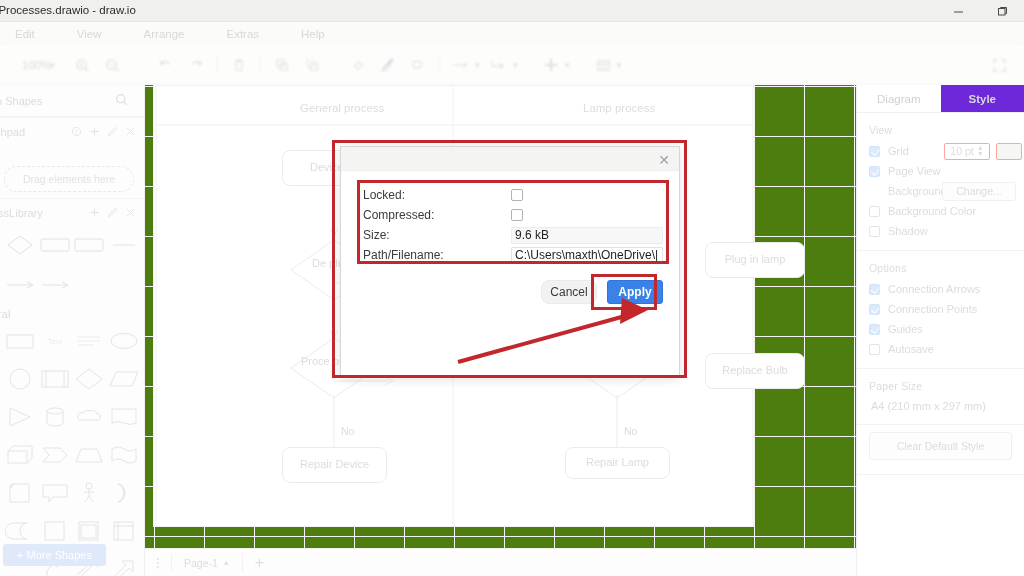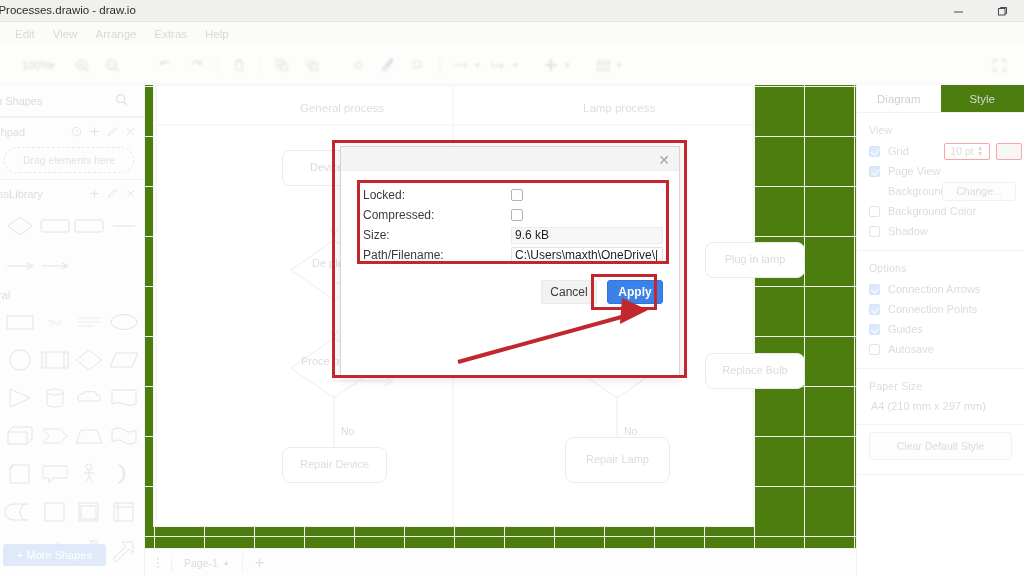--- a/index.html
+++ b/index.html
@@ -32,20 +32,21 @@
     width: 44px; height: 22px; display: flex; align-items: center; justify-content: center;
   }
   .win-btn svg { display: block; }
 
   
   .menubar {
     position: absolute; left: 0; top: 22px; width: 1024px; height: 24px;
     background: #fbfbfa;
     display: flex; align-items: center;
     filter: blur(0.7px);
+    gap: 24px;
   }
   .menu-item {
     font-size: 11.5px; color: #d8d8d6;
     padding: 0 9px; white-space: nowrap;
   }
   .menu-item:first-child { margin-left: 6px; }
 
   
   .toolbar {
     position: absolute; left: 0; top: 46px; width: 1024px; height: 39px;
@@ -83,21 +84,21 @@
   .search-row .sicon { position: absolute; right: 16px; color: #dedede; }
 
   .sec-head {
     height: 28px; display: flex; align-items: center; position: relative;
     border-top: 1px solid #f4f4f2;
   }
   .sec-head .title { font-size: 11px; color: #dcdcda; margin-left: -8px; }
   .sec-head .acts { position: absolute; right: 8px; display: flex; gap: 7px; color: #e0e0de; }
 
   .dropzone {
-    margin: 2px 10px 6px 4px; height: 26px;
+    margin: 21px 10px 6px 4px; height: 26px;
     border: 1px dashed #e8e8e6; border-radius: 13px;
     display: flex; align-items: center; justify-content: center;
     font-size: 10.5px; color: #e2e2e0;
   }
 
   .shaperow { display: flex; padding: 5px 4px; gap: 2px; }
   .shapecell {
     width: 33px; height: 28px; display: flex; align-items: center; justify-content: center;
   }
   .shapecell svg { display: block; }
@@ -159,21 +160,21 @@
     border-left: 1px solid #efefed;
     filter: blur(0.55px);
     overflow: hidden;
   }
   .rp-tabs { display: flex; height: 28px; border-bottom: 1px solid #f0f0ee; }
   .rp-tab {
     flex: 1; display: flex; align-items: center; justify-content: center;
     font-size: 11.5px; color: #d8d8d6;
   }
   .rp-tab.active { background: #ffffff; color: #d0d0ce; }
-  .rp-tab.inactive { background: #4d7c0f; }
+  .rp-tab.inactive { background: #6d28d9; font-weight: bold; }
 
   .rp-section-title {
     font-size: 10.5px; color: #dcdcda; padding: 11px 0 5px 12px; letter-spacing: .2px;
   }
   .rp-row {
     display: flex; align-items: center; height: 20px; padding: 0 10px 0 12px;
     font-size: 11px; color: #dcdcda; position: relative;
   }
   .cb {
     width: 11px; height: 11px; border: 1px solid #e4e4e2; border-radius: 2px;
@@ -259,21 +260,21 @@
     font-size: 12px; color: #1f1f1f;
     display: flex; align-items: center; padding-left: 3px;
     overflow: hidden; white-space: nowrap;
   }
   .dlg-actions {
     position: absolute; right: 16px; top: 133px;
     display: flex; align-items: center; gap: 10px;
   }
   .btn-cancel {
     width: 56px; height: 24px; background: #f2f2f2; border: 1px solid #eaeaea;
-    border-radius: 2px; font-size: 12px; color: #3a3a3a;
+    border-radius: 8px; font-size: 12px; color: #3a3a3a;
     display: flex; align-items: center; justify-content: center;
   }
   .btn-apply {
     width: 56px; height: 24px; background: #3b82e8; border: 1px solid #2f75dd;
     border-radius: 3px; font-size: 12px; color: #ffffff; font-weight: bold;
     display: flex; align-items: center; justify-content: center;
   }
 
   
   .ann {
@@ -731,21 +732,21 @@
         <path d="M472 253 L515 283 L472 313 L429 283 Z" fill="none" stroke="#ebebe9"></path>
       </svg>
 
       <div class="swim-label" style="left:155px;top:17px">General process</div>
       <div class="swim-label" style="left:438px;top:17px">Lamp process</div>
 
       <div class="node" style="left:137px;top:65px;width:105px;height:36px">Device do</div>
       <div class="node" style="left:560px;top:157px;width:100px;height:36px">Plug in lamp</div>
       <div class="node" style="left:560px;top:268px;width:100px;height:36px">Replace Bulb</div>
       <div class="node" style="left:137px;top:362px;width:105px;height:36px">Repair Device</div>
-      <div class="node" style="left:420px;top:352px;width:105px;height:46px">Repair Lamp</div>
+      <div class="node" style="left:420px;top:362px;width:105px;height:32px">Repair Lamp</div>
 
       <div class="diamond-label" style="left:149px;top:172px">De
 plugg</div>
       <div class="diamond-label" style="left:149px;top:270px">Proce
 burned</div>
 
       <div class="edge-label" style="left:196px;top:340px">No</div>
       <div class="edge-label" style="left:479px;top:340px">No</div>
     </div>
   </div>

